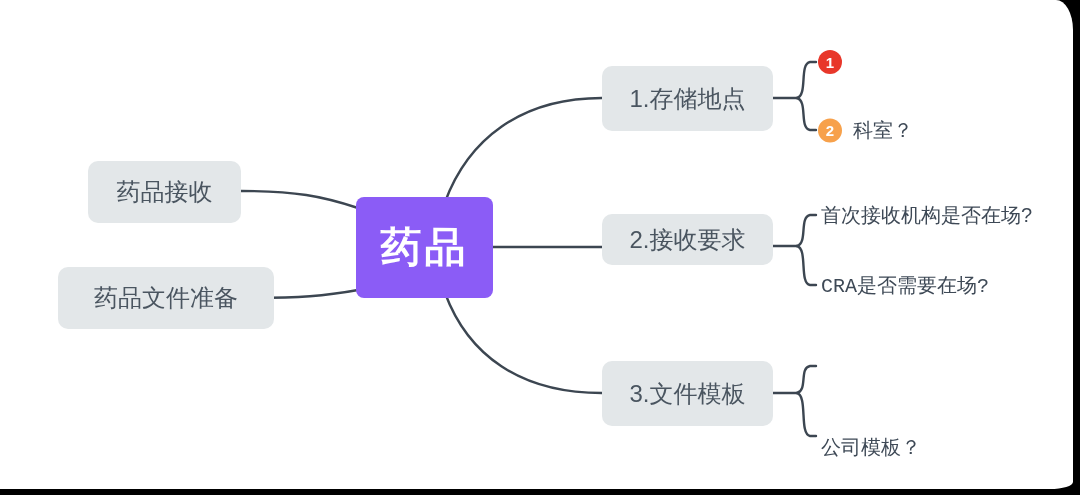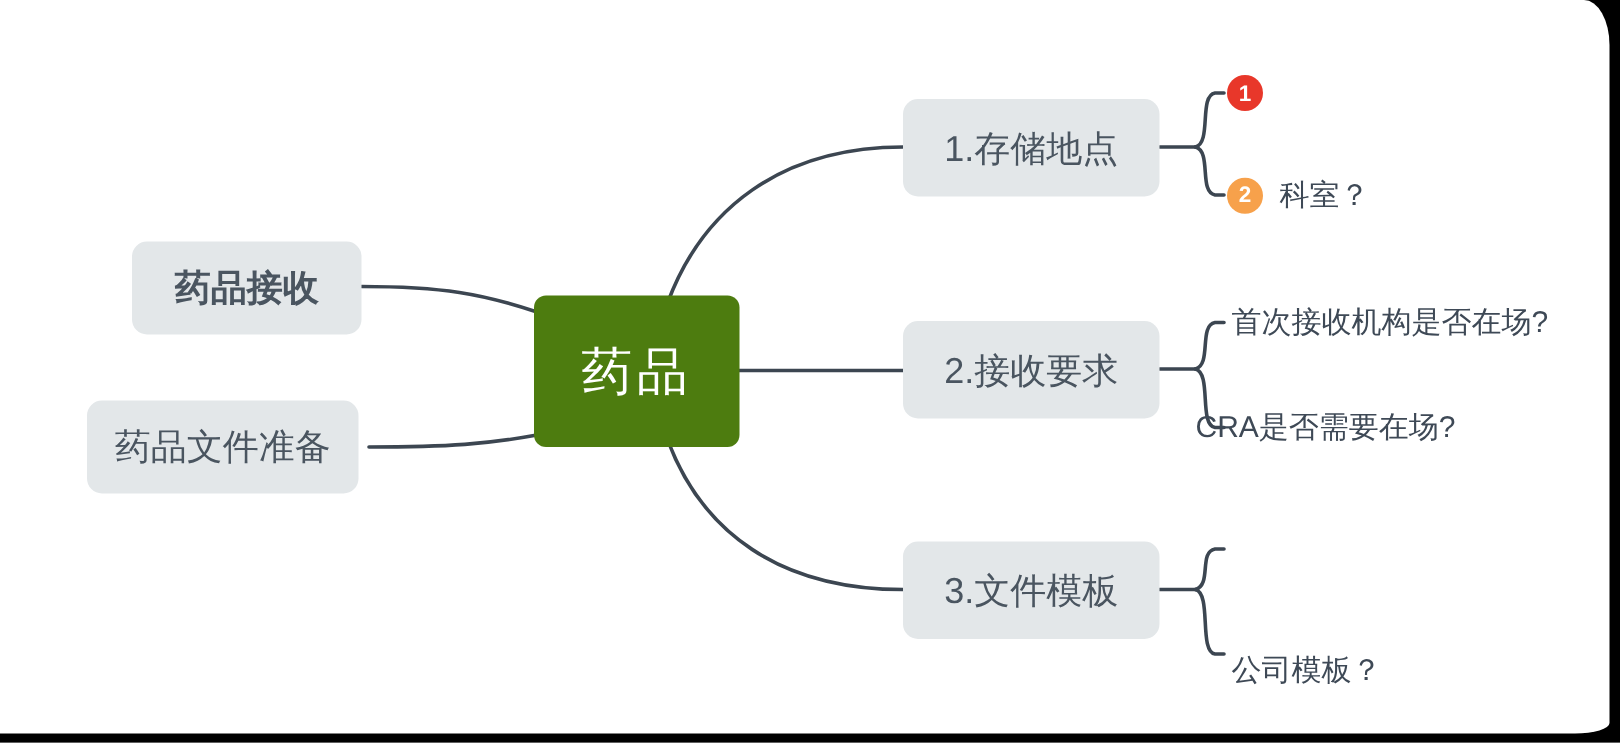--- a/index.html
+++ b/index.html
@@ -19,22 +19,22 @@
     border-bottom-right-radius:23px 7px;
     overflow:hidden;
   }
   svg.links{position:absolute;left:0;top:0;width:1080px;height:495px;}
   svg.links path{fill:none;stroke:#3c4651;stroke-width:2.4;stroke-linecap:round;}
   .node{
     position:absolute;display:flex;align-items:center;justify-content:center;
     box-sizing:border-box;
   }
   .node-root{
-    background:#4d7c0f;color:#fff;border-radius:8px;
-    font-size:34px;font-weight:400;letter-spacing:3px;
+    background:#8b5cf6;color:#fff;border-radius:8px;
+    font-size:41px;font-weight:700;letter-spacing:3px;
   }
   .node-branch{
     background:#e3e7e9;color:#4a5560;border-radius:10px;
     font-size:24px;font-weight:400;
   }
   .leaf{
     position:absolute;display:flex;align-items:center;
     transform:translateY(-50%);
     font-size:20px;color:#3e4956;white-space:nowrap;
   }
@@ -68,39 +68,39 @@
       <path d="M797 246 C808 243 799 217 810 215 L816 215"></path>
       <path d="M797 246 C808 249 799 283 810 285 L816 285"></path>
 
       <path d="M773 393 L797 393"></path>
       <path d="M797 393 C808 390 799 368 810 366 L816 366"></path>
       <path d="M797 393 C808 396 799 434 810 436 L816 436"></path>
     </svg>
 
     <div class="node node-root" style="left:356px;top:197px;width:137px;height:101px;">药品</div>
 
-    <div class="node node-branch" style="left:88px;top:161px;width:153px;height:62px;font-weight:bold;">药品接收</div>
-    <div class="node node-branch" style="left:58px;top:267px;width:181px;height:62px;">药品文件准备</div>
+    <div class="node node-branch" style="left:88px;top:161px;width:153px;height:62px;">药品接收</div>
+    <div class="node node-branch" style="left:58px;top:267px;width:216px;height:62px;">药品文件准备</div>
 
     <div class="node node-branch" style="left:602px;top:66px;width:171px;height:65px;">1.存储地点</div>
-    <div class="node node-branch" style="left:602px;top:214px;width:171px;height:65px;">2.接收要求</div>
+    <div class="node node-branch" style="left:602px;top:214px;width:171px;height:51px;">2.接收要求</div>
     <div class="node node-branch" style="left:602px;top:361px;width:171px;height:65px;text-align:center;">3.文件模板</div>
 
     <div class="leaf" style="left:818px;top:62px;">
       <span class="badge" style="background-color: rgb(232, 55, 42);">1</span>
     </div>
     <div class="leaf" style="left:818px;top:130px;">
       <span class="badge" style="background-color: rgb(247, 161, 75);">2</span>
       <span>科室？</span>
     </div>
 
     <div class="leaf" style="left:821px;top:215px;">
       <span>首次接收机构是否在场?</span>
     </div>
-    <div class="leaf" style="left:797px;top:285px;">
+    <div class="leaf" style="left:821px;top:285px;font-family:Liberation Mono, monospace;">
       <span>CRA是否需要在场?</span>
     </div>
 
     <div class="leaf" style="left:821px;top:436px;margin-top:11px;">
       <span>公司模板？</span>
     </div>
 
   </div>
 </div>
 

